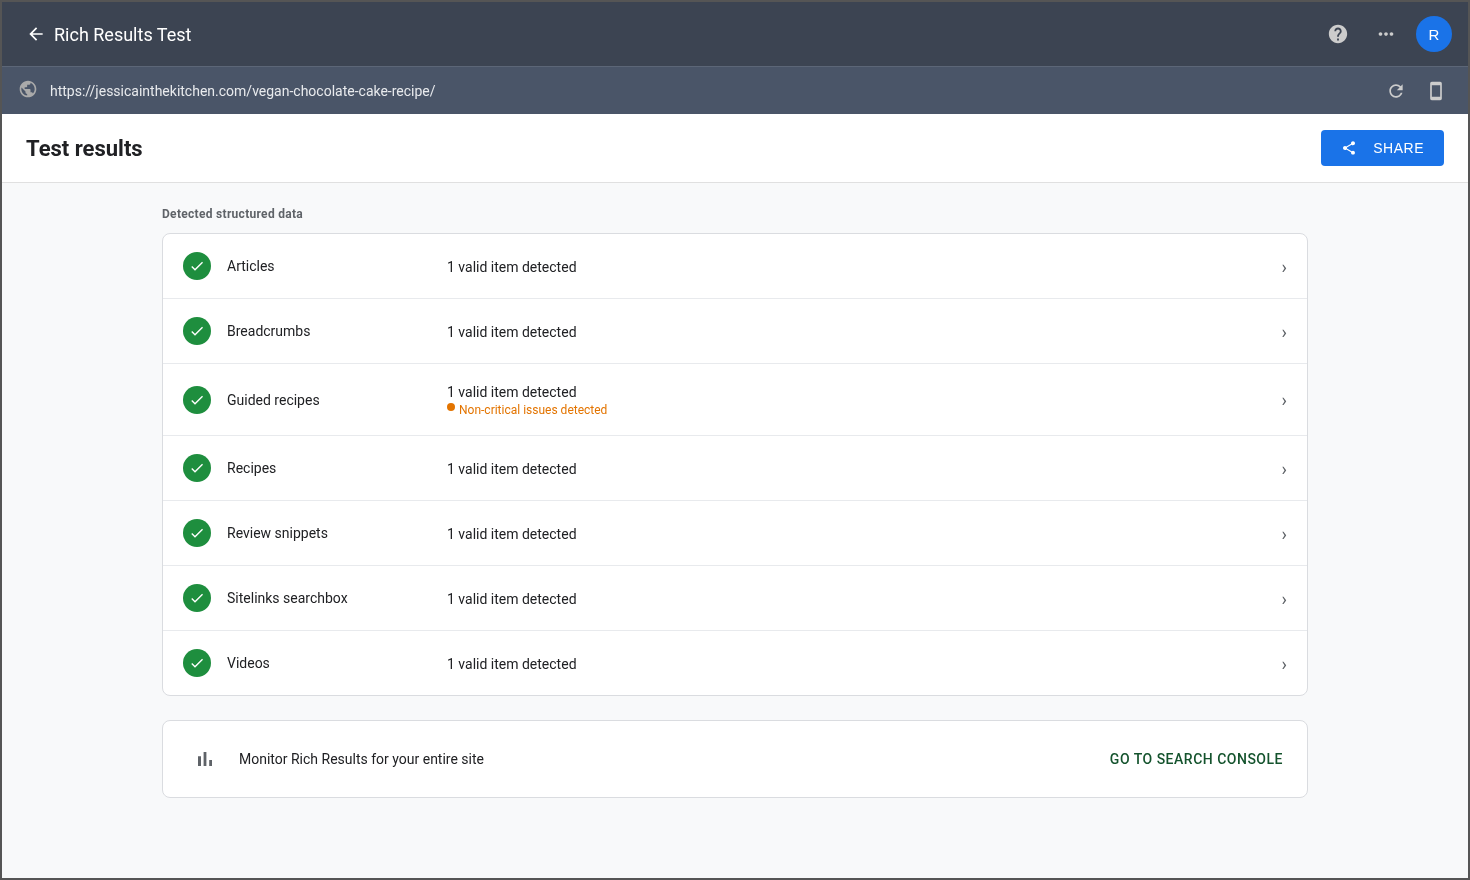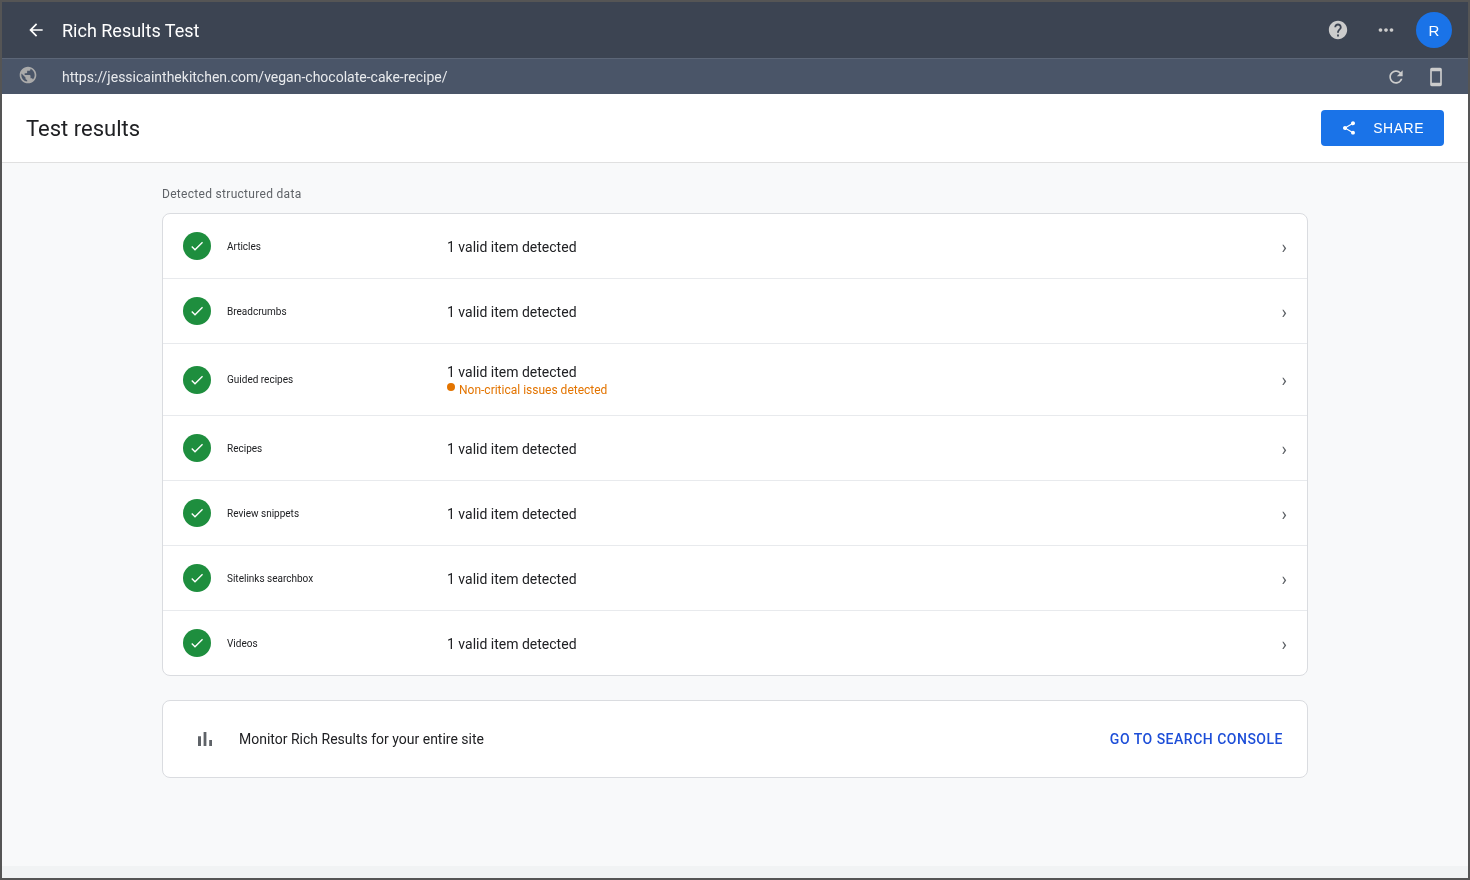--- a/index.html
+++ b/index.html
@@ -8,25 +8,25 @@
       background: #f1f3f4;
       width: 1470px;
       height: 880px;
       overflow: hidden;
       border: 2px solid #555;
     }
 
     
     .top-bar {
       background: #3c4452;
-      height: 56px;
+      height: 64px;
       display: flex;
       align-items: center;
       padding: 12px 16px;
-      gap: 8px;
+      gap: 0;
     }
     .back-btn {
       width: 36px;
       height: 36px;
       border-radius: 50%;
       background: transparent;
       border: none;
       cursor: pointer;
       display: flex;
       align-items: center;
@@ -69,25 +69,25 @@
       align-items: center;
       justify-content: center;
       color: #fff;
       font-size: 15px;
       font-weight: 500;
     }
 
     
     .url-bar {
       background: #4a5568;
-      height: 36px;
+      height: 48px;
       display: flex;
       align-items: center;
       padding: 0 16px;
-      gap: 24px;
+      gap: 12px;
       border-top: 1px solid rgba(255,255,255,0.1);
     }
     .globe-icon {
       color: #aaa;
       font-size: 18px;
     }
     .url-text {
       color: #e8eaed;
       font-size: 14px;
       flex: 1;
@@ -123,21 +123,21 @@
     .results-header {
       background: #fff;
       padding: 16px 24px;
       display: flex;
       align-items: center;
       justify-content: space-between;
       border-bottom: 1px solid #e0e0e0;
     }
     .results-title {
       font-size: 22px;
-      font-weight: 400;
+      font-weight: 700;
       color: #202124;
     }
     .share-btn {
       background: #1a73e8;
       color: #fff;
       border: none;
       border-radius: 4px;
       padding: 10px 20px;
       font-size: 14px;
       font-weight: 500;
@@ -152,21 +152,21 @@
     .main-content {
       padding: 24px 160px;
       flex: 1;
     }
 
     
     .section-label {
       font-size: 12px;
       color: #5f6368;
       margin-bottom: 12px;
-      font-weight: 400;
+      font-weight: 700;
       letter-spacing: 0.3px;
     }
 
     
     .data-card {
       background: #fff;
       border: 1px solid #dadce0;
       border-radius: 8px;
       overflow: hidden;
       margin-bottom: 24px;
@@ -192,21 +192,21 @@
       display: flex;
       align-items: center;
       justify-content: center;
       color: #fff;
       font-size: 16px;
       flex-shrink: 0;
       margin-right: 16px;
     }
 
     .row-label {
-      font-size: 10px;
+      font-size: 14px;
       color: #202124;
       width: 220px;
       flex-shrink: 0;
     }
 
     .row-status {
       flex: 1;
     }
 
     .status-valid {
@@ -265,21 +265,21 @@
     }
 
     .additional-text {
       font-size: 14px;
       color: #202124;
       flex: 1;
     }
 
     .go-to-console {
       font-size: 14px;
-      color: #1d4ed8;
+      color: #14532d;
       font-weight: 500;
       letter-spacing: 0.5px;
       cursor: pointer;
     }
 
     
     .content-area::-webkit-scrollbar {
       width: 8px;
     }
     .content-area::-webkit-scrollbar-track {

